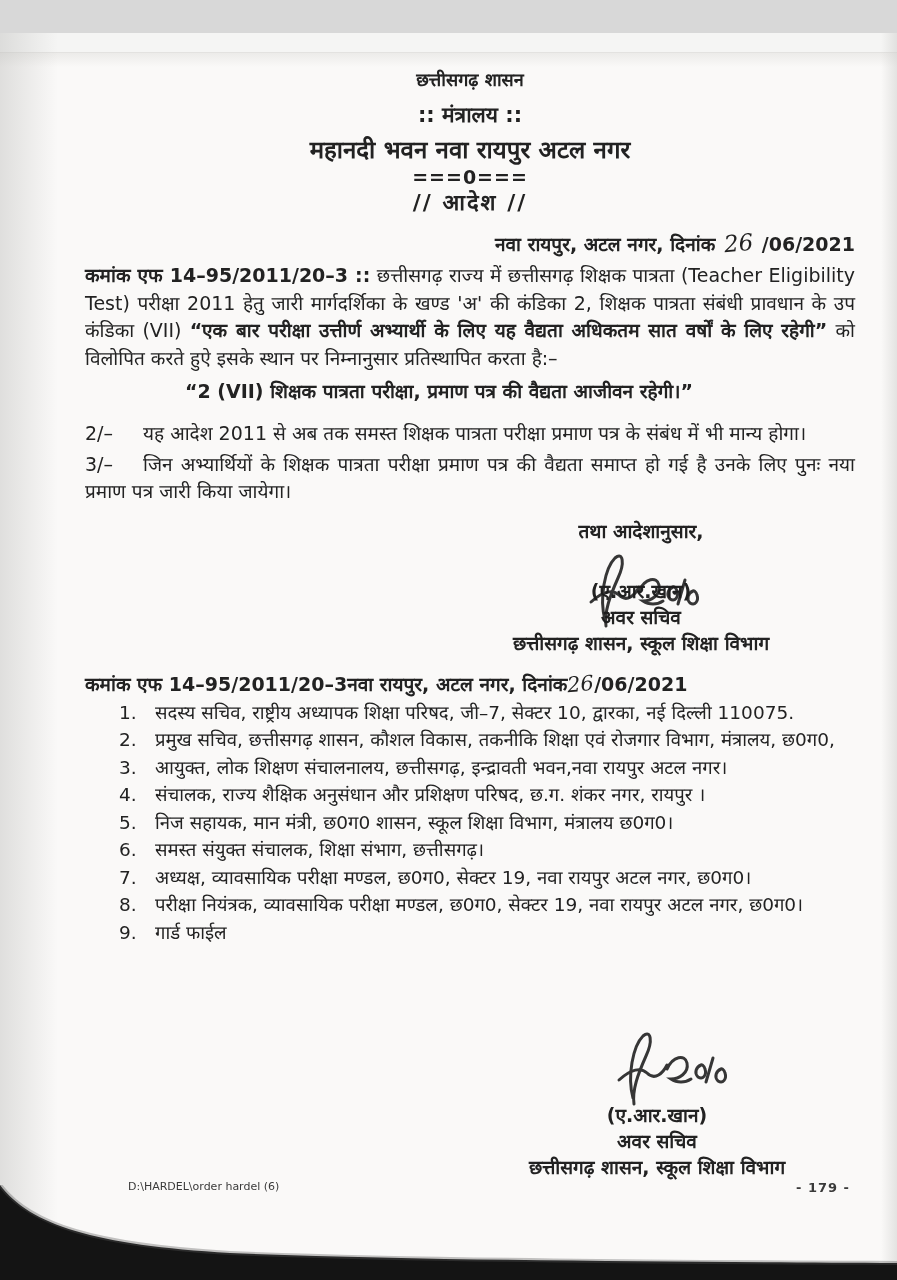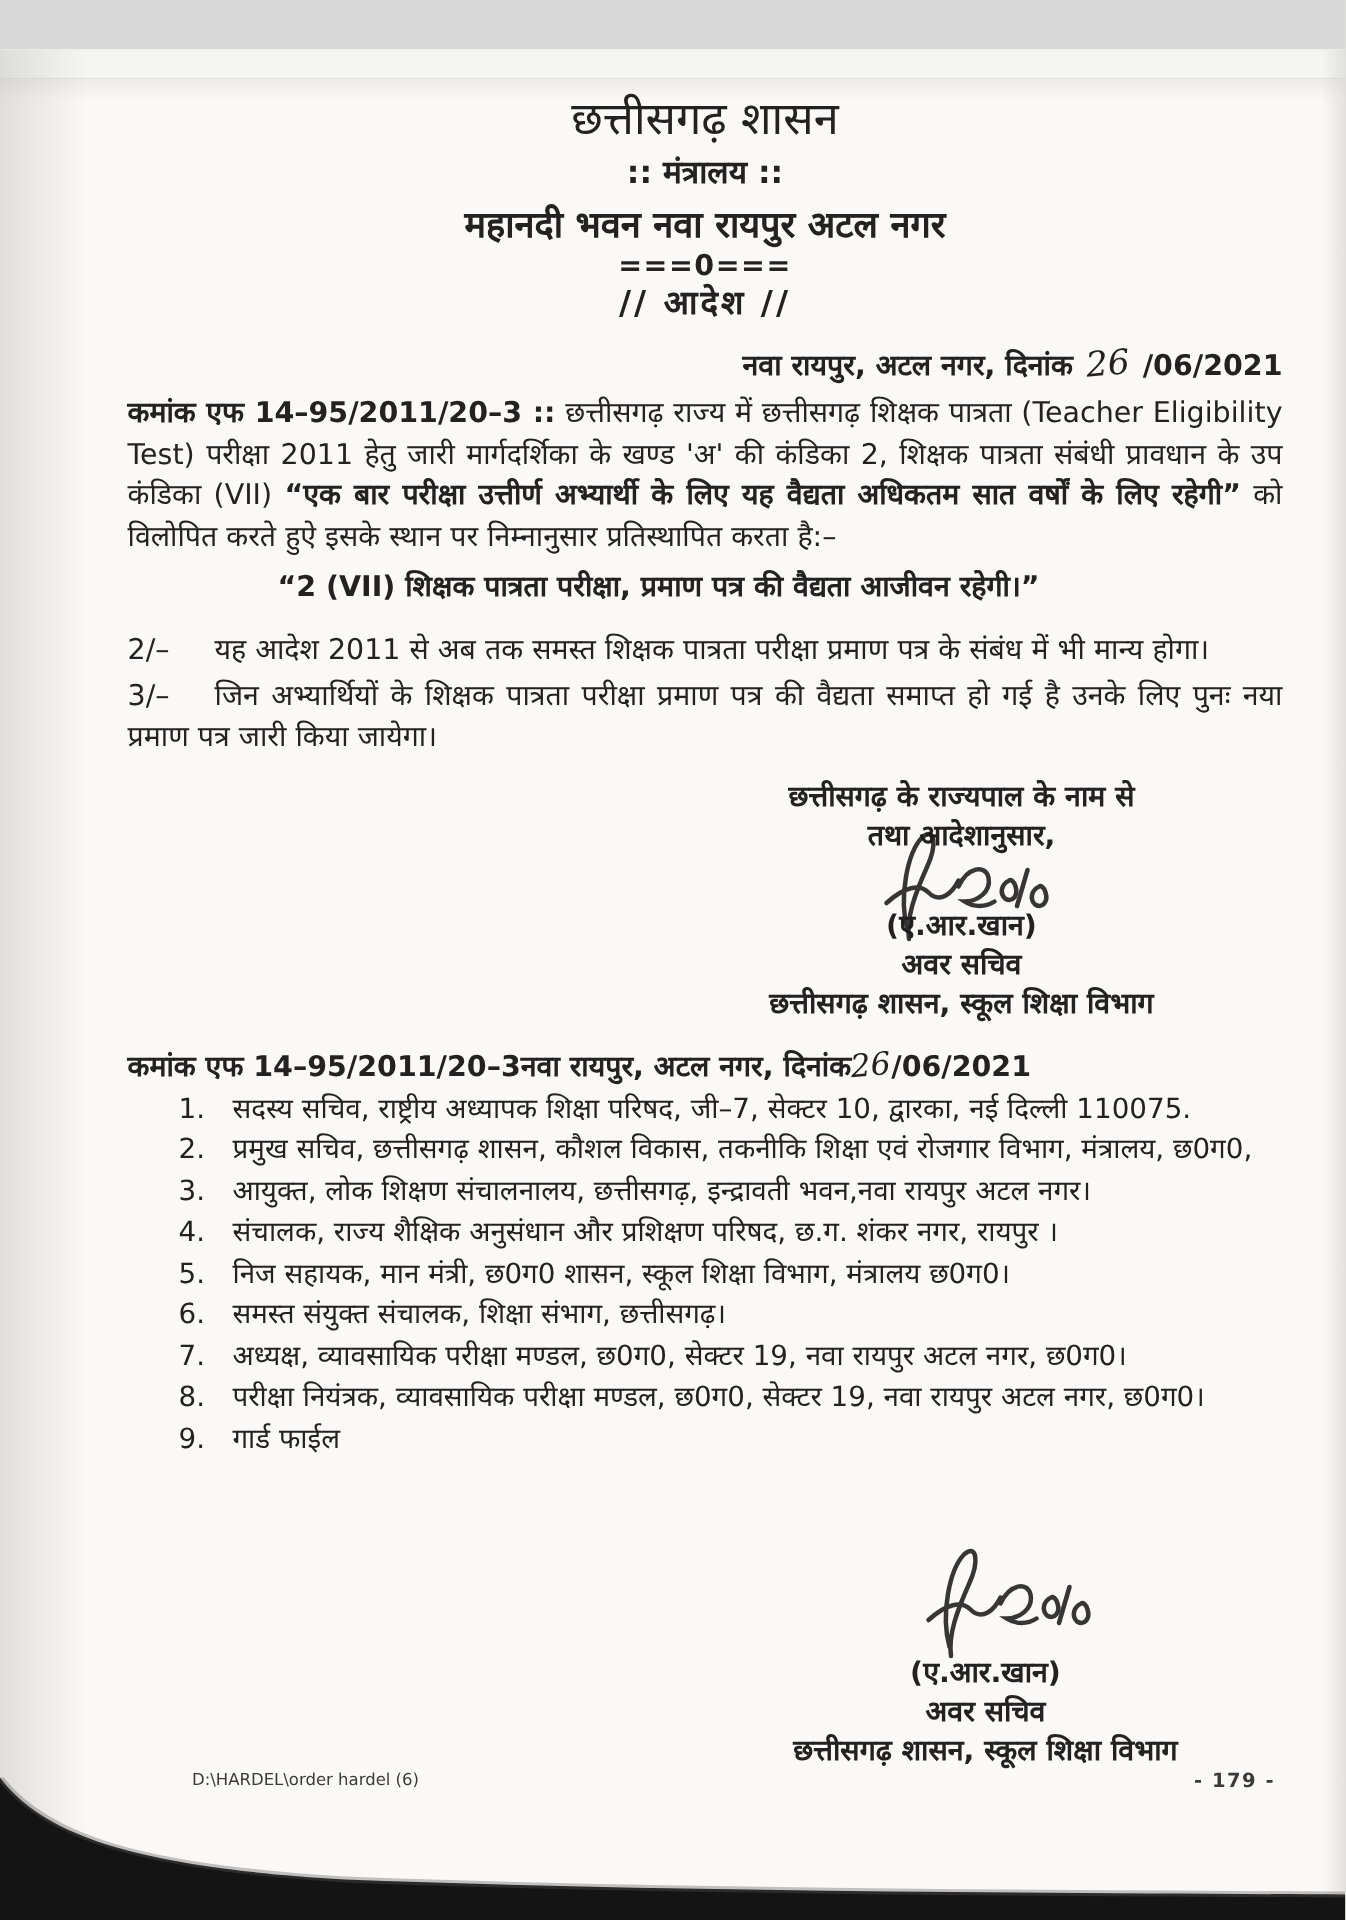--- a/index.html
+++ b/index.html
@@ -23,21 +23,21 @@
     box-sizing:border-box;
   }
   .left-shade{position:absolute;left:0;top:33px;bottom:0;width:58px;
     background:linear-gradient(to right,rgba(190,190,188,.45),rgba(250,249,248,0));pointer-events:none;}
   .right-shade{position:absolute;right:0;top:33px;bottom:0;width:16px;
     background:linear-gradient(to left,rgba(205,205,203,.5),rgba(250,249,248,0));pointer-events:none;}
   .bottom-curve{position:absolute;left:0;bottom:0;width:897px;height:95px;pointer-events:none;}
 
   
   .center{text-align:center;}
-  .hdr1{font-size:30px;font-weight:400;line-height:30px;}
+  .hdr1{font-size:18px;font-weight:700;line-height:30px;}
   .hdr2{font-size:22px;font-weight:700;line-height:30px;margin-top:7px;}
   .hdr3{font-size:21px;font-weight:700;line-height:28px;margin-top:6px;}
   .hdr4{font-size:24px;font-weight:700;line-height:31px;margin-top:6px;}
   .sep{font-size:19px;font-weight:600;line-height:22px;letter-spacing:1px;}
   .order-title{font-size:22px;font-weight:700;line-height:29px;letter-spacing:2px;}
 
   .date-line{ text-align:right;font-size:19px;font-weight:600;margin-top:13px;line-height:26px;}
   .hw{font-family:"DejaVu Serif",serif;font-style:italic;font-size:23px;font-weight:400;
       display:inline-block;transform:rotate(-5deg);margin:0 2px;}
 
@@ -111,21 +111,20 @@
     <div class="para p23">
       <span class="pnum">2/–</span><span>यह आदेश 2011 से अब तक समस्त शिक्षक पात्रता परीक्षा प्रमाण पत्र के संबंध में भी मान्य होगा।</span>
     </div>
 
     <div class="para p3">
       <span class="pnum">3/–</span><span>जिन अभ्यार्थियों के शिक्षक पात्रता परीक्षा प्रमाण पत्र की वैद्यता समाप्त हो गई है उनके लिए पुनः नया प्रमाण पत्र जारी किया जायेगा।</span>
     </div>
 
     <div class="sig-wrap">
       <div class="sig-block">
-        <div>छत्तीसगढ़ के राज्यपाल के नाम से</div>
         <div>तथा आदेशानुसार,</div>
         <svg class="scrawl" viewBox="0 0 160 86">
           <g fill="none" stroke="#1c1c1c" stroke-width="3" stroke-linecap="round" opacity="0.88">
             <path d="M38 70 C32 48 38 18 48 8 C56 1 58 13 51 28 C43 46 37 62 39 76"></path>
             <path d="M24 52 C36 41 46 39 52 45 C60 53 68 45 72 37"></path>
             <path d="M72 41 C78 28 90 26 92 35 C94 45 84 51 76 51 C82 55 90 55 96 51"></path>
             <path d="M106 37 C101 39 99 45 103 49 C108 52 112 47 110 41 C109 37 106 36 106 37"></path>
             <path d="M118 30 L111 54"></path>
             <path d="M126 41 C121 43 119 49 123 53 C128 56 132 51 130 45 C129 41 126 40 126 41"></path>
           </g>

